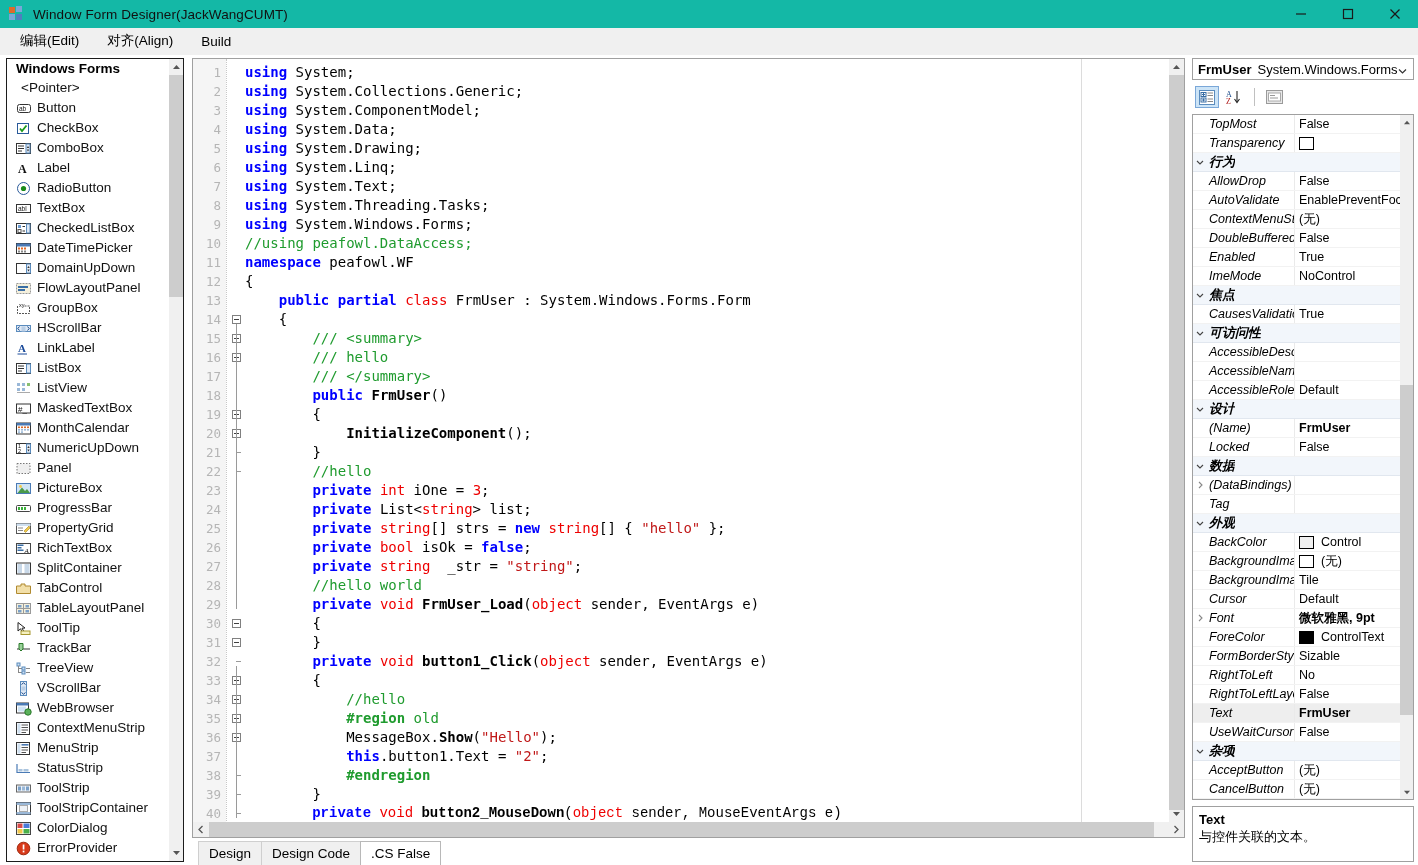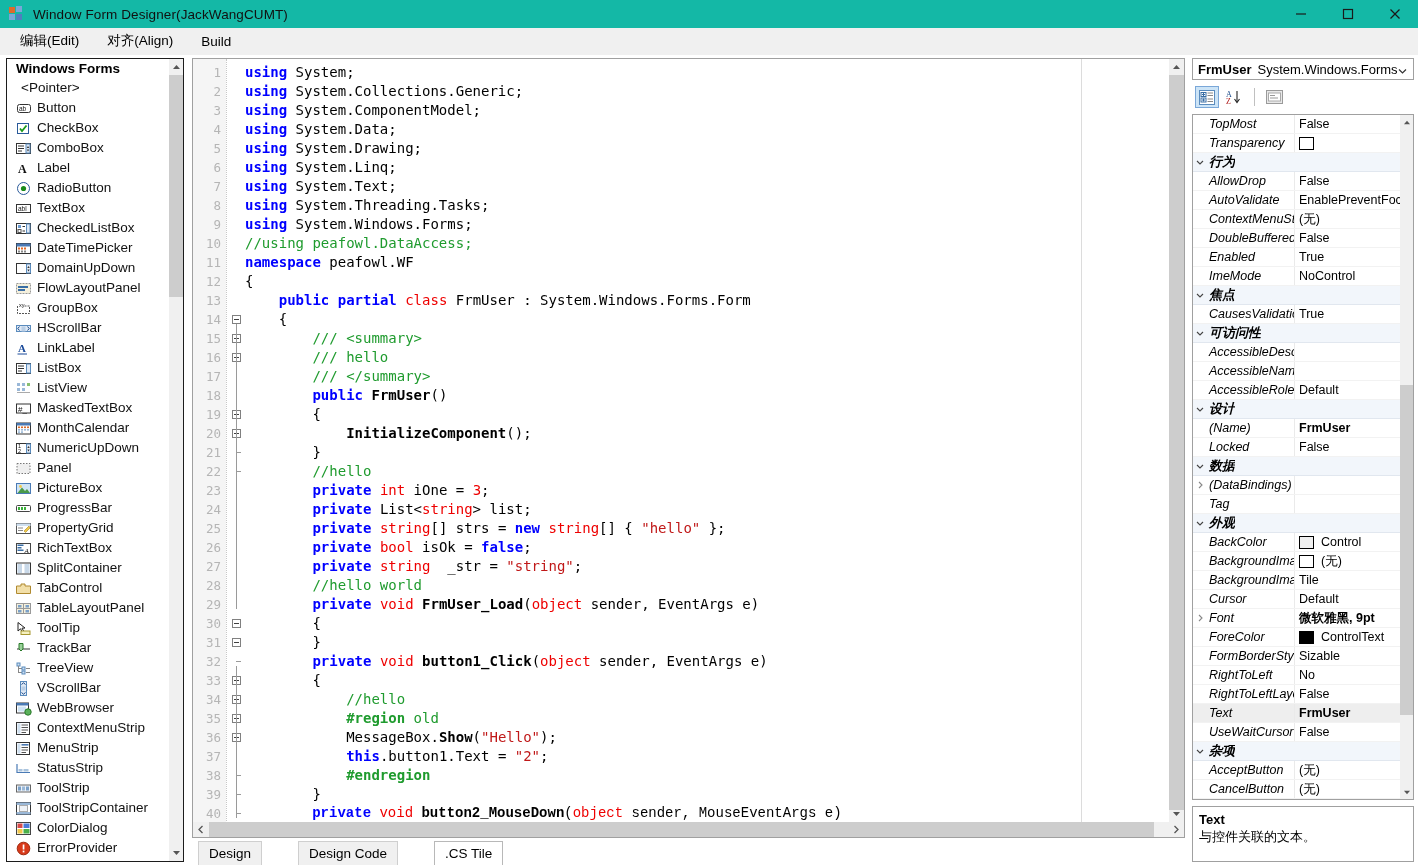--- a/index.html
+++ b/index.html
@@ -190,21 +190,21 @@
   #ed-hscroll .arrow.left { left: 0; }
   #ed-hscroll .arrow.right { right: 0; }
   #ed-hthumb {
     position: absolute; left: 16px; top: 0; width: 945px; height: 15px;
     background: #cdcdcd;
   }
 
   
   #tabs {
     position: absolute; left: 198px; top: 841px; height: 24px;
-    display: flex; align-items: stretch; gap: 37px;
+    display: flex; align-items: stretch;
   }
   .tab {
     font-size: 13.5px; color: #000;
     padding: 0 10px; display: flex; align-items: center;
     background: #f0f0f0; border: 1px solid #cfcfcf; border-bottom: none;
     margin-right: -1px;
   }
   .tab.active { background: #ffffff; border-color: #b8b8b8; }
 
   
@@ -840,21 +840,21 @@
         <svg width="6" height="9" viewBox="0 0 6 9">
             <path d="M1.5 1 L5 4.5 L1.5 8" fill="none" stroke="#555" stroke-width="1.3"></path>
           </svg>
       </div>
     </div>
   </div>
 
   <div id="tabs">
     <div class="tab">Design</div>
     <div class="tab">Design Code</div>
-    <div class="tab active">.CS Tile</div>
+    <div class="tab active">.CS False</div>
   </div>
 
   <div id="props">
     <div id="prop-combo">
       <span class="sel">FrmUser</span>
       <span class="typ">System.Windows.Forms.</span>
       <span class="chev">
         <svg width="9" height="6" viewBox="0 0 9 6">
             <path d="M1 1.5 L4.5 5 L8 1.5" fill="none" stroke="#333" stroke-width="1.2"></path>
           </svg>

